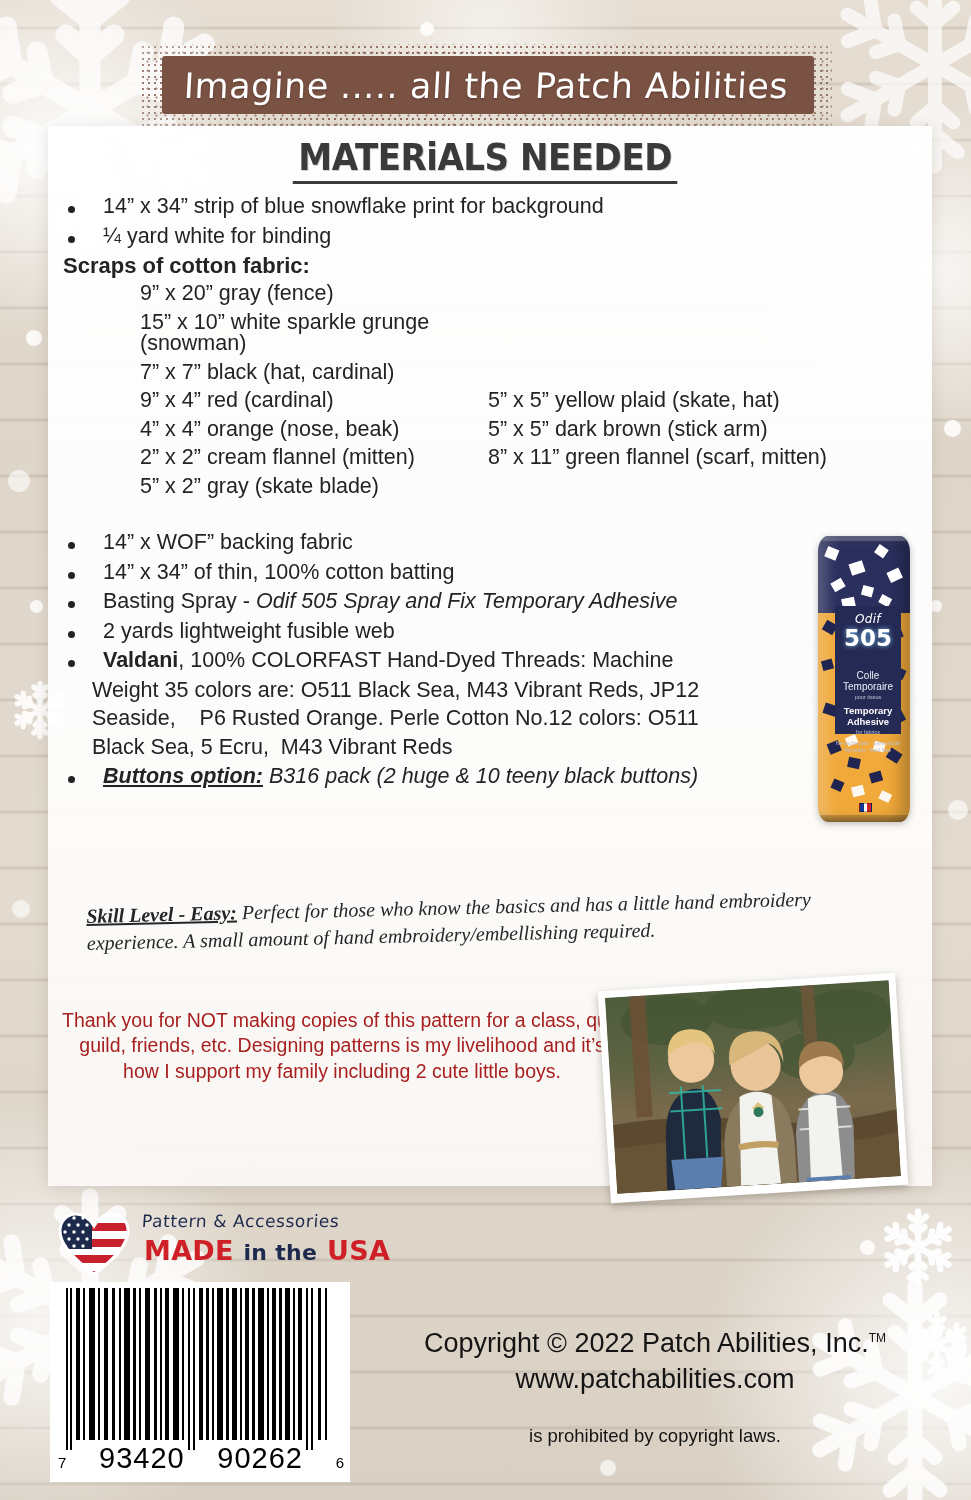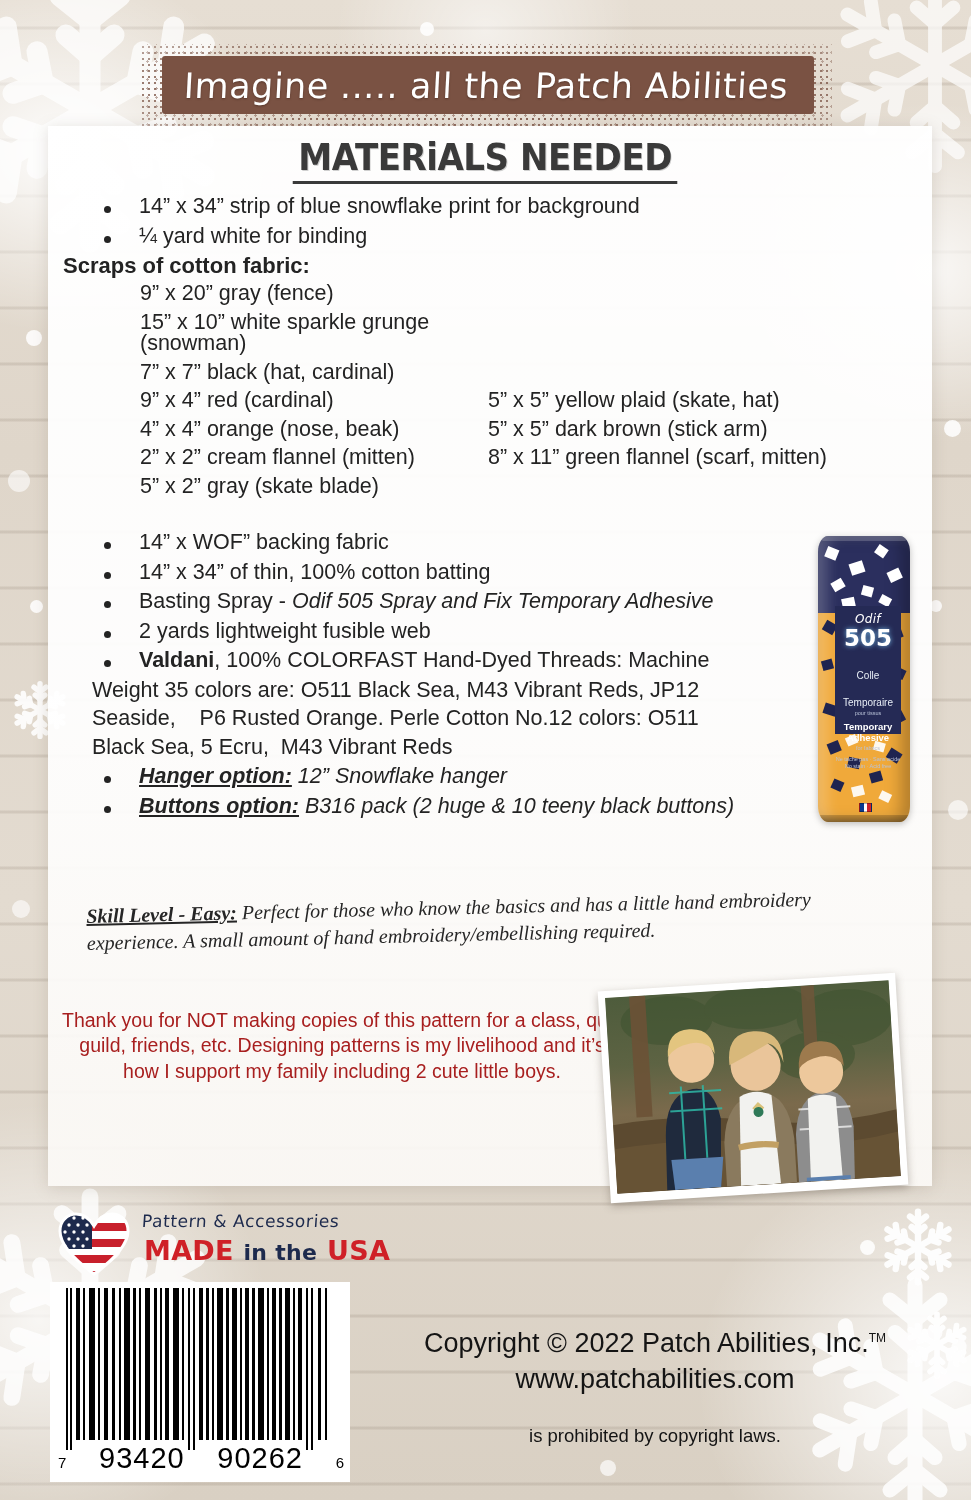--- a/index.html
+++ b/index.html
@@ -97,21 +97,21 @@
     text-shadow: 1px 1px 0 rgba(120,120,120,.35);
   }
 
   
   #content {
     position: absolute; left: 48px; top: 196px; width: 884px;
     color: #232323;
     font-size: 21.5px;
     line-height: 1.0;
   }
-  ul.blist { list-style: none; margin-left: 36px; }
+  ul.blist { list-style: none; }
   li.bl {
     position: relative;
     padding-left: 55px;
     margin-bottom: 8px;
   }
   li.bl::before {
     content: "";
     position: absolute; left: 20px; top: 10px;
     width: 7px; height: 7px; border-radius: 50%;
     background: #232323;
@@ -427,24 +427,20 @@
     </li>
   </ul>
 
   <div class="valdani-cont">
     <div>Weight 35 colors are: O511 Black Sea, M43 Vibrant Reds, JP12</div>
     <div style="white-space:pre">Seaside,    P6 Rusted Orange. Perle Cotton No.12 colors: O511</div>
     <div style="white-space:pre">Black Sea, 5 Ecru,  M43 Vibrant Reds</div>
   </div>
 
   <ul class="blist">
-    <li class="bl">
-      <span class="opt-label">Hanger option:</span>
-      <span class="opt-val">12” Snowflake hanger</span>
-    </li>
     <li class="bl">
       <span class="opt-label">Buttons option:</span>
       <span class="opt-val">B316 pack (2 huge &amp; 10 teeny black buttons)</span>
     </li>
   </ul>
 </div>
 
 <div id="skill">
   <span class="sl">Skill Level - Easy:</span><span> Perfect for those who know the basics and has a little hand embroidery experience. A small amount of hand embroidery/embellishing required.</span>
 </div>
@@ -481,21 +477,21 @@
         <rect x="28" y="200" width="11" height="9" transform="rotate(-24 33 204)"></rect>
         <rect x="56" y="206" width="11" height="9" transform="rotate(16 61 210)"></rect>
         <rect x="34" y="250" width="12" height="10" transform="rotate(-14 40 255)"></rect>
         <rect x="62" y="256" width="11" height="9" transform="rotate(26 67 260)"></rect>
       </g>
     </svg>
     <div id="can-label">
       <div class="odif">Odif</div>
       <div class="n505">505</div>
       <div class="l1">Colle</div>
-      <div class="l1" style="margin-top:16px">Temporaire</div>
+      <div class="l1" style="margin-top:0">Temporaire</div>
       <div class="l3" style="margin-top:2px">pour tissus</div>
       <div class="l2">Temporary</div>
       <div class="l2" style="margin-top:0">Adhesive</div>
       <div class="l3" style="margin-top:2px">for fabrics</div>
       <div class="l3" style="white-space:pre-line">Ne tache pas · Sans acide
 No stain · Acid free</div>
     </div>
     <div id="can-flag"></div>
     <div id="can-rim-t"></div>
     <div id="can-rim-b"></div>

